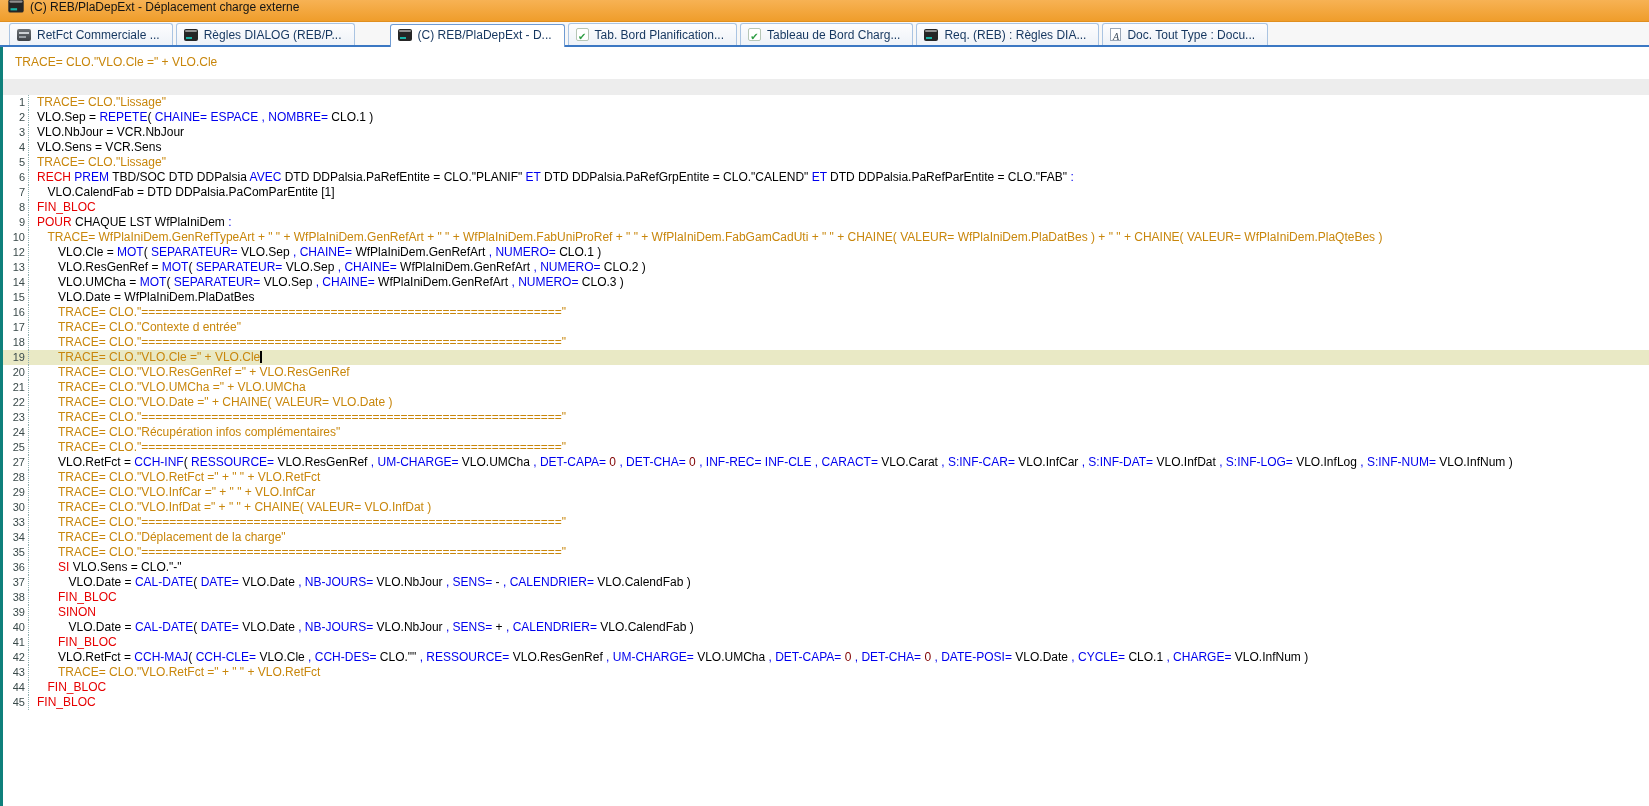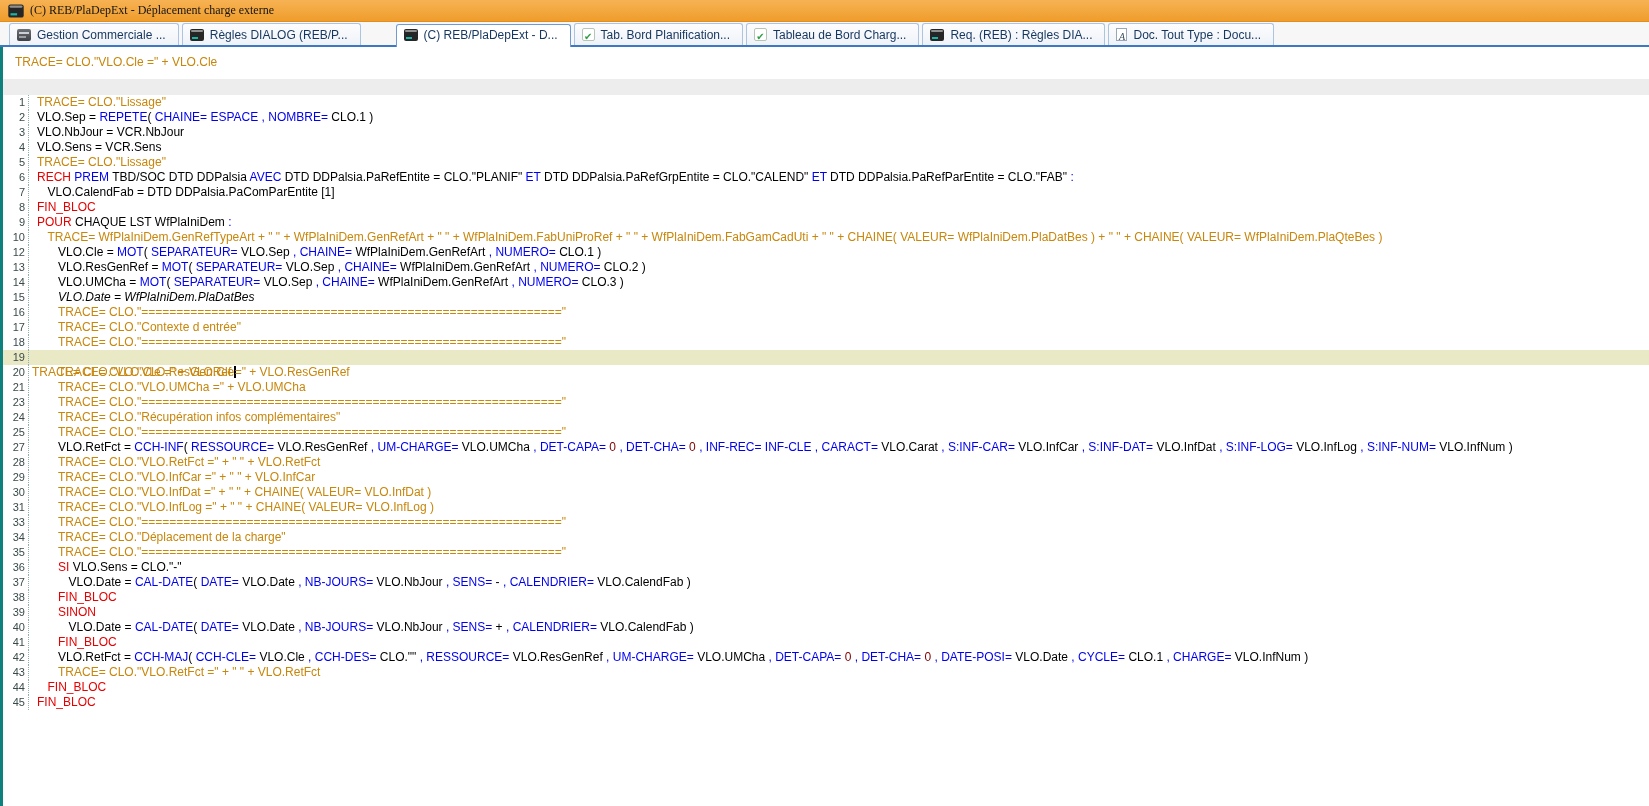--- a/index.html
+++ b/index.html
@@ -3,24 +3,24 @@
 <meta charset="utf-8">
 <style>
   * { margin:0; padding:0; box-sizing:border-box; }
   body { background:#d8d8d8; font-family:"Liberation Sans","DejaVu Sans",sans-serif; }
   #window {
     position:relative; width:1649px; height:806px; background:#fff; overflow:hidden;
   }
   
   .titlebar {
     position:absolute; top:0; left:0; right:0; height:22px;
-    display:flex; align-items:center; gap:7px; padding-left:7px;
+    display:flex; gap:7px; padding-left:7px;
     background:linear-gradient(180deg, var(--titlebar-top,#f7b254), var(--titlebar-bottom,#ef9d2b));
     border-bottom:1px solid #e08f1f;
-    font-size:12px; color:#141414;font-family:Liberation Serif, serif;
+    font-size:12px; color:#141414;
   }
   
   .tabbar {
     position:absolute; top:22px; left:0; right:0; height:25px;
     background:#f7f7f7;
     border-bottom:2px solid var(--tab-underline,#3c78c3);
     display:flex; align-items:flex-end; padding-left:9px;
   }
   .tab {
     display:inline-flex; align-items:center; gap:6px;
@@ -51,21 +51,21 @@
   .tealstrip { position:absolute; top:47px; left:0; width:3px; bottom:0; background:var(--teal-strip,#0f807b); }
   .formulabar {
     position:absolute; top:47px; left:3px; right:0; height:32px; background:#fff;
     font-size:12px; color:var(--tok-trace,#c8860b);
     padding:8px 0 0 12px; white-space:pre; cursor:text;
   }
   .grayband { position:absolute; top:79px; left:3px; right:0; height:16px; background:#ededed; }
   
   .codearea { position:absolute; top:95px; left:3px; right:0; bottom:0; background:#fff; overflow:hidden; }
   .row { display:flex; height:15px; line-height:15px; font-size:12px; }
-  .row.hl { background:var(--line-highlight,#e9e9c5);flex-direction:column; }
+  .row.hl { background:var(--line-highlight,#e9e9c5); }
   .gutter {
     flex:none; width:26px; text-align:right; padding-right:3px;
     border-right:1px dotted #8fb0af;
     color:var(--gutter-text,#3a4a4a); font-size:11px; cursor:default;
   }
   .codetext { white-space:pre; }
   .tok-o { color:var(--tok-trace,#c8860b); }
   .tok-k { color:var(--tok-keyword,#0000ee); }
   .tok-r { color:var(--tok-control,#e60000); }
   .tok-t { color:var(--tok-plain,#000000); }
@@ -78,21 +78,21 @@
 <div id="window">
 
   <div class="titlebar">
     <span class="icon-console titleicon"></span>
     <span>(C) REB/PlaDepExt - Déplacement charge externe</span>
   </div>
 
   <div class="tabbar">
       <div class="tab">
         <span class="icon-cash-register"></span>
-        <span>Gestion Commerciale ...</span>
+        <span>RetFct Commerciale ...</span>
       </div>
       <div class="tab">
         <span class="icon-console"></span>
         <span>Règles DIALOG (REB/P...</span>
       </div>
       <div class="tab active">
         <span class="icon-console"></span>
         <span>(C) REB/PlaDepExt - D...</span>
       </div>
       <div class="tab">
@@ -167,21 +167,21 @@
       <div class="row">
         <span class="gutter">13</span>
         <span class="codetext" style="padding-left: 29px;"><span class="tok-t">VLO.ResGenRef = </span><span class="tok-k">MOT</span><span class="tok-t">( </span><span class="tok-k">SEPARATEUR=</span><span class="tok-t"> VLO.Sep </span><span class="tok-k">,</span><span class="tok-t"> </span><span class="tok-k">CHAINE=</span><span class="tok-t"> WfPlaIniDem.GenRefArt </span><span class="tok-k">,</span><span class="tok-t"> </span><span class="tok-k">NUMERO=</span><span class="tok-t"> CLO.2 )</span></span>
       </div>
       <div class="row">
         <span class="gutter">14</span>
         <span class="codetext" style="padding-left: 29px;"><span class="tok-t">VLO.UMCha = </span><span class="tok-k">MOT</span><span class="tok-t">( </span><span class="tok-k">SEPARATEUR=</span><span class="tok-t"> VLO.Sep </span><span class="tok-k">,</span><span class="tok-t"> </span><span class="tok-k">CHAINE=</span><span class="tok-t"> WfPlaIniDem.GenRefArt </span><span class="tok-k">,</span><span class="tok-t"> </span><span class="tok-k">NUMERO=</span><span class="tok-t"> CLO.3 )</span></span>
       </div>
       <div class="row">
         <span class="gutter">15</span>
-        <span class="codetext" style="padding-left: 29px; font-style: italic;"><span class="tok-t">VLO.Date = WfPlaIniDem.PlaDatBes</span></span>
+        <span class="codetext" style="padding-left: 29px;"><span class="tok-t">VLO.Date = WfPlaIniDem.PlaDatBes</span></span>
       </div>
       <div class="row">
         <span class="gutter">16</span>
         <span class="codetext" style="padding-left: 29px;"><span class="tok-o">TRACE= CLO."============================================================"</span></span>
       </div>
       <div class="row">
         <span class="gutter">17</span>
         <span class="codetext" style="padding-left: 29px;"><span class="tok-o">TRACE= CLO."Contexte d entrée"</span></span>
       </div>
       <div class="row">
@@ -194,20 +194,24 @@
       </div>
       <div class="row">
         <span class="gutter">20</span>
         <span class="codetext" style="padding-left: 29px;"><span class="tok-o">TRACE= CLO."VLO.ResGenRef =" + VLO.ResGenRef</span></span>
       </div>
       <div class="row">
         <span class="gutter">21</span>
         <span class="codetext" style="padding-left: 29px;"><span class="tok-o">TRACE= CLO."VLO.UMCha =" + VLO.UMCha</span></span>
       </div>
       <div class="row">
+        <span class="gutter">22</span>
+        <span class="codetext" style="padding-left: 29px;"><span class="tok-o">TRACE= CLO."VLO.Date =" + CHAINE( VALEUR= VLO.Date )</span></span>
+      </div>
+      <div class="row">
         <span class="gutter">23</span>
         <span class="codetext" style="padding-left: 29px;"><span class="tok-o">TRACE= CLO."============================================================"</span></span>
       </div>
       <div class="row">
         <span class="gutter">24</span>
         <span class="codetext" style="padding-left: 29px;"><span class="tok-o">TRACE= CLO."Récupération infos complémentaires"</span></span>
       </div>
       <div class="row">
         <span class="gutter">25</span>
         <span class="codetext" style="padding-left: 29px;"><span class="tok-o">TRACE= CLO."============================================================"</span></span>
@@ -222,24 +226,20 @@
       </div>
       <div class="row">
         <span class="gutter">29</span>
         <span class="codetext" style="padding-left: 29px;"><span class="tok-o">TRACE= CLO."VLO.InfCar =" + " " + VLO.InfCar</span></span>
       </div>
       <div class="row">
         <span class="gutter">30</span>
         <span class="codetext" style="padding-left: 29px;"><span class="tok-o">TRACE= CLO."VLO.InfDat =" + " " + CHAINE( VALEUR= VLO.InfDat )</span></span>
       </div>
       <div class="row">
-        <span class="gutter">31</span>
-        <span class="codetext" style="padding-left: 29px;"><span class="tok-o">TRACE= CLO."VLO.InfLog =" + " " + CHAINE( VALEUR= VLO.InfLog )</span></span>
-      </div>
-      <div class="row">
         <span class="gutter">33</span>
         <span class="codetext" style="padding-left: 29px;"><span class="tok-o">TRACE= CLO."============================================================"</span></span>
       </div>
       <div class="row">
         <span class="gutter">34</span>
         <span class="codetext" style="padding-left: 29px;"><span class="tok-o">TRACE= CLO."Déplacement de la charge"</span></span>
       </div>
       <div class="row">
         <span class="gutter">35</span>
         <span class="codetext" style="padding-left: 29px;"><span class="tok-o">TRACE= CLO."============================================================"</span></span>

